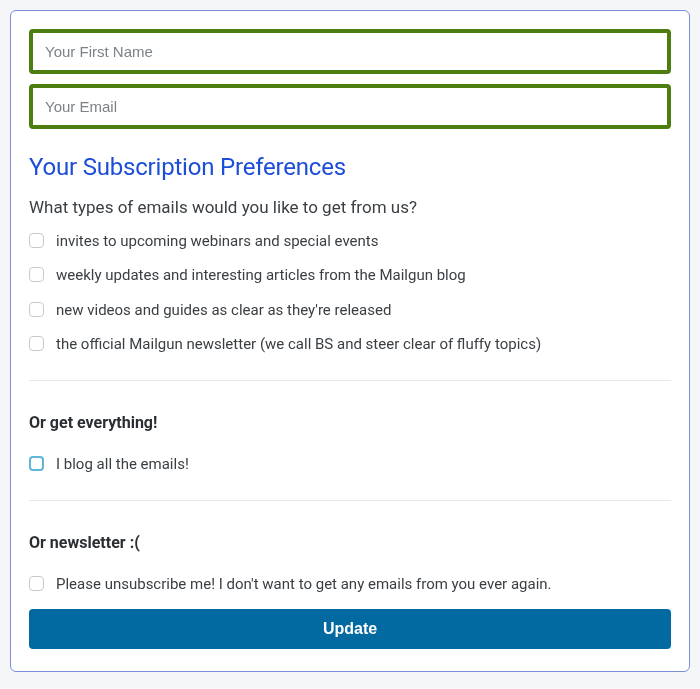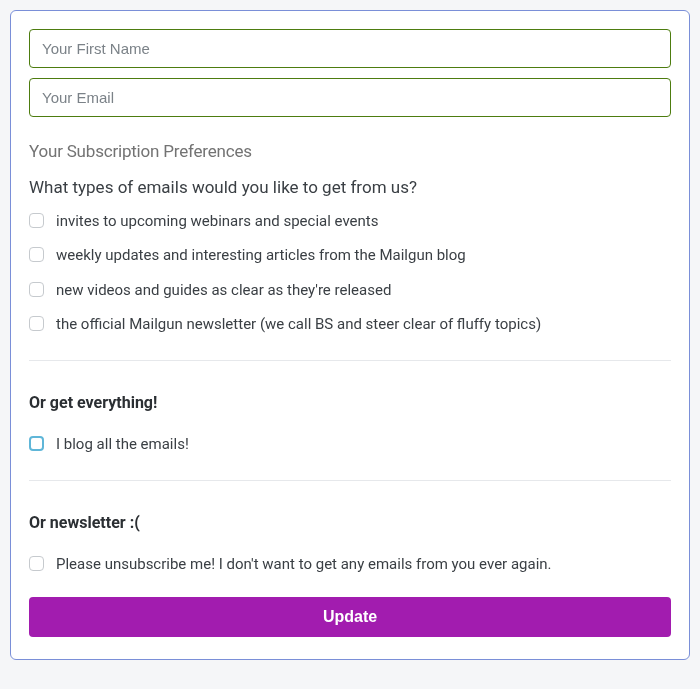--- a/index.html
+++ b/index.html
@@ -17,33 +17,33 @@
     .container {
       background: #ffffff;
       border: 1px solid #7a8fd8;
       border-radius: 6px;
       padding: 18px 18px 18px 18px;
     }
     .input-field {
       width: 100%;
       padding: 10px 12px;
       font-size: 15px;
-      border: 1px solid #4d7c0f;
+      border: 4px solid #4d7c0f;
       border-radius: 4px;
       margin-bottom: 10px;
       color: #555;
       background: #fff;
     }
     .input-field::placeholder {
       color: #7b8288;
     }
     h2.heading {
-      font-size: 17px;
+      font-size: 24px;
       font-weight: 400;
-      color: #737373;
+      color: #1d4ed8;
       margin-top: 14px;
       margin-bottom: 16px;
       letter-spacing: -0.2px;
     }
     .sub-question {
       font-size: 17px;
       color: #3a3f44;
       margin-bottom: 14px;
     }
     .option-row {
@@ -77,29 +77,29 @@
     }
     h3.subheading {
       font-size: 16px;
       font-weight: 700;
       color: #2b2f33;
       margin-bottom: 22px;
       margin-top: 32px;
     }
     .update-btn {
       width: 100%;
-      background: #a21caf;
+      background: #0369a1;
       color: #ffffff;
       font-size: 16px;
       font-weight: 600;
       border: none;
       border-radius: 4px;
       padding: 11px 0;
       cursor: pointer;
-      margin-top: 8px;
+      margin-top: 0;
     }
     .bottom-spacer {
       height: 4px;
     }
   </style>
 </head>
 <body>
 
 <div class="container">
 

